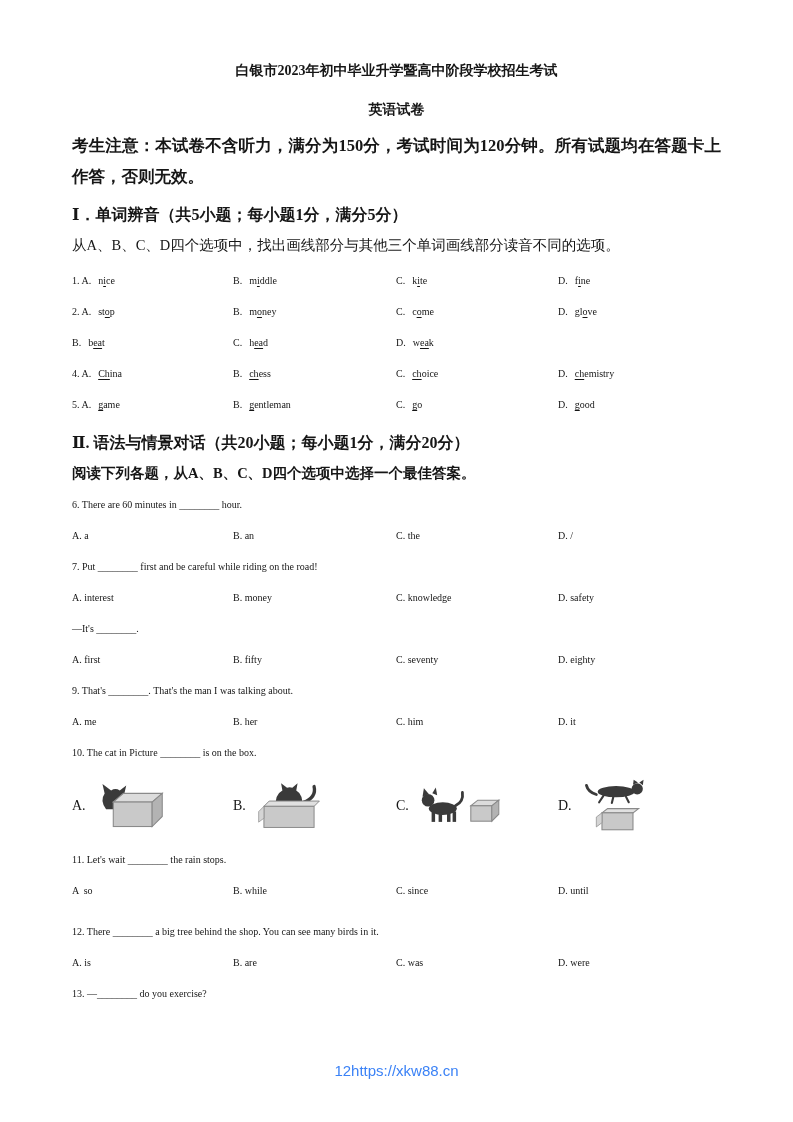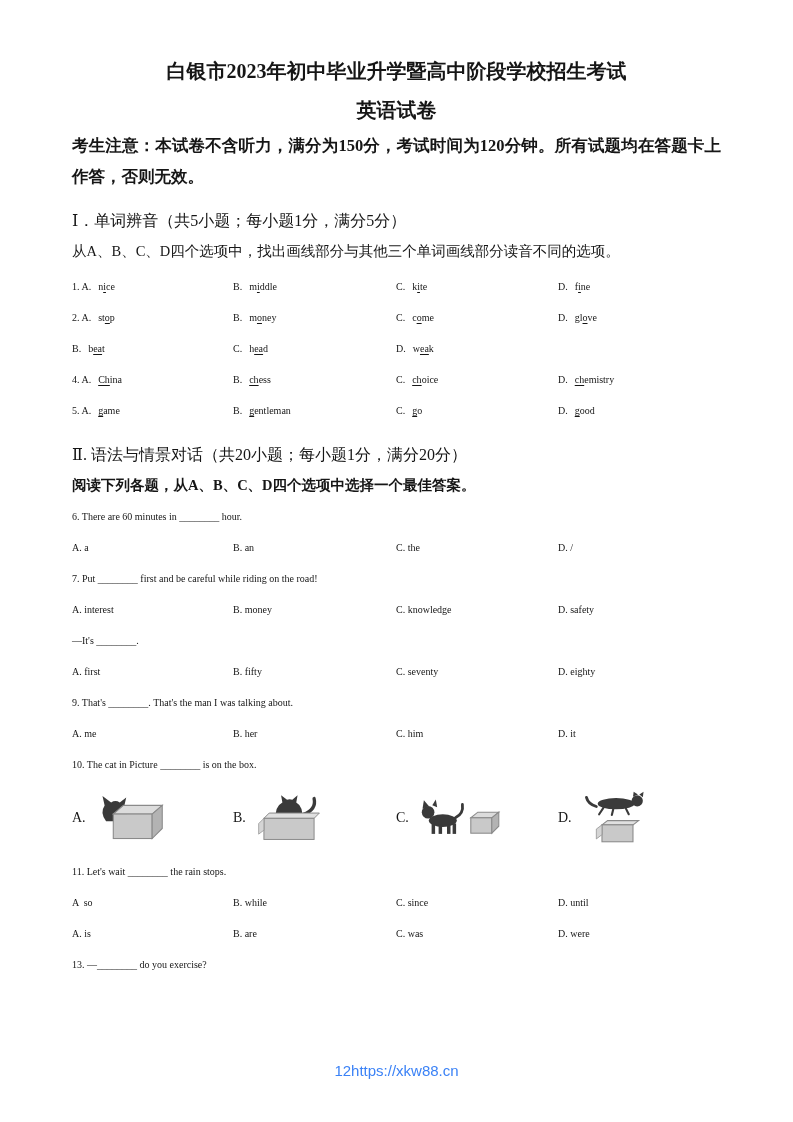--- a/index.html
+++ b/index.html
@@ -1,25 +1,25 @@
 <!DOCTYPE html>
 <html><head>
 <meta charset="utf-8">
 <style>
   html,body{margin:0;padding:0;background:#e9e9e9;}
   .page{
     width:793px;height:1122px;margin:0 auto;background:#ffffff;position:relative;
     box-sizing:border-box;padding:58px 72px 0 72px;
     font-family:"Liberation Serif","DejaVu Serif",serif;color:#161616;
   }
-  .title{font-size:20px;font-weight:bold;text-align:center;line-height:26px;}
+  .title{font-size:14px;font-weight:bold;text-align:center;line-height:26px;}
   .title.first{margin-bottom:13px;}
   .title.second{margin-bottom:7px;}
   .notice{font-weight:bold;font-size:16.5px;line-height:31px;text-align:justify;margin:0;}
-  .sechead{font-weight:normal;font-size:16px;line-height:31px;margin-top:13px;}
+  .sechead{font-weight:bold;font-size:16px;line-height:31px;margin-top:7px;}
   .instr{font-size:14.5px;line-height:31px;}
   .instr.bold{font-weight:bold;}
   .line{font-size:10px;line-height:31px;}
   .row{display:flex;}
   .row .c{white-space:pre-wrap;}
   .row .c:nth-child(1){width:161px;}
   .row .c:nth-child(2){width:163px;}
   .row .c:nth-child(3){width:162px;}
   .row .c:nth-child(4){flex:1;}
   .first-q{margin-top:4px;}
@@ -171,20 +171,21 @@
   </div>
 
   <div class="line">11. Let's wait ________ the rain stops.</div>
   <div class="line row">
     <div class="c">A  so</div>
     <div class="c">B. while</div>
     <div class="c">C. since</div>
     <div class="c">D. until</div>
   </div>
 
+  <div class="line gap-top">12. There ________ a big tree behind the shop. You can see many birds in it.</div>
   <div class="line row">
     <div class="c">A. is</div>
     <div class="c">B. are</div>
     <div class="c">C. was</div>
     <div class="c">D. were</div>
   </div>
 
   <div class="line">13. —________ do you exercise?</div>
 
   <div class="footer">12https://xkw88.cn</div>

